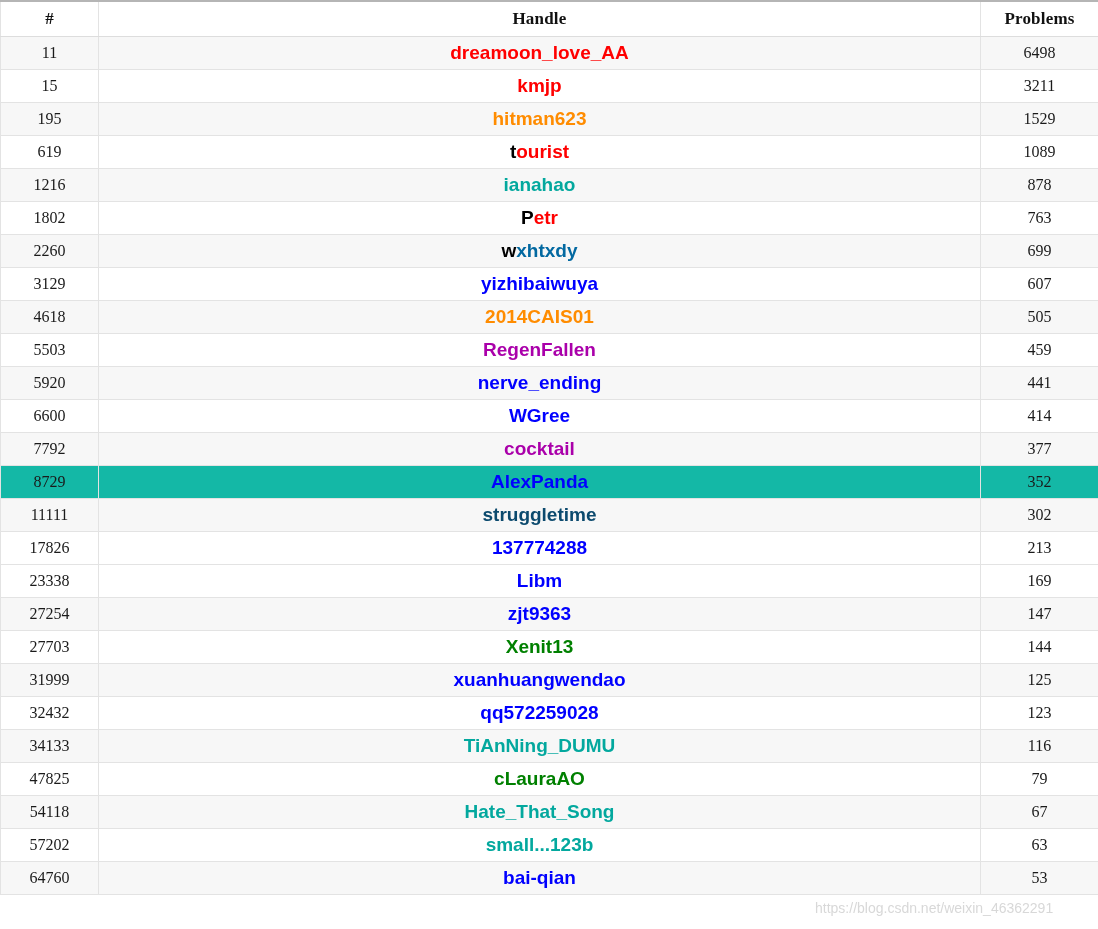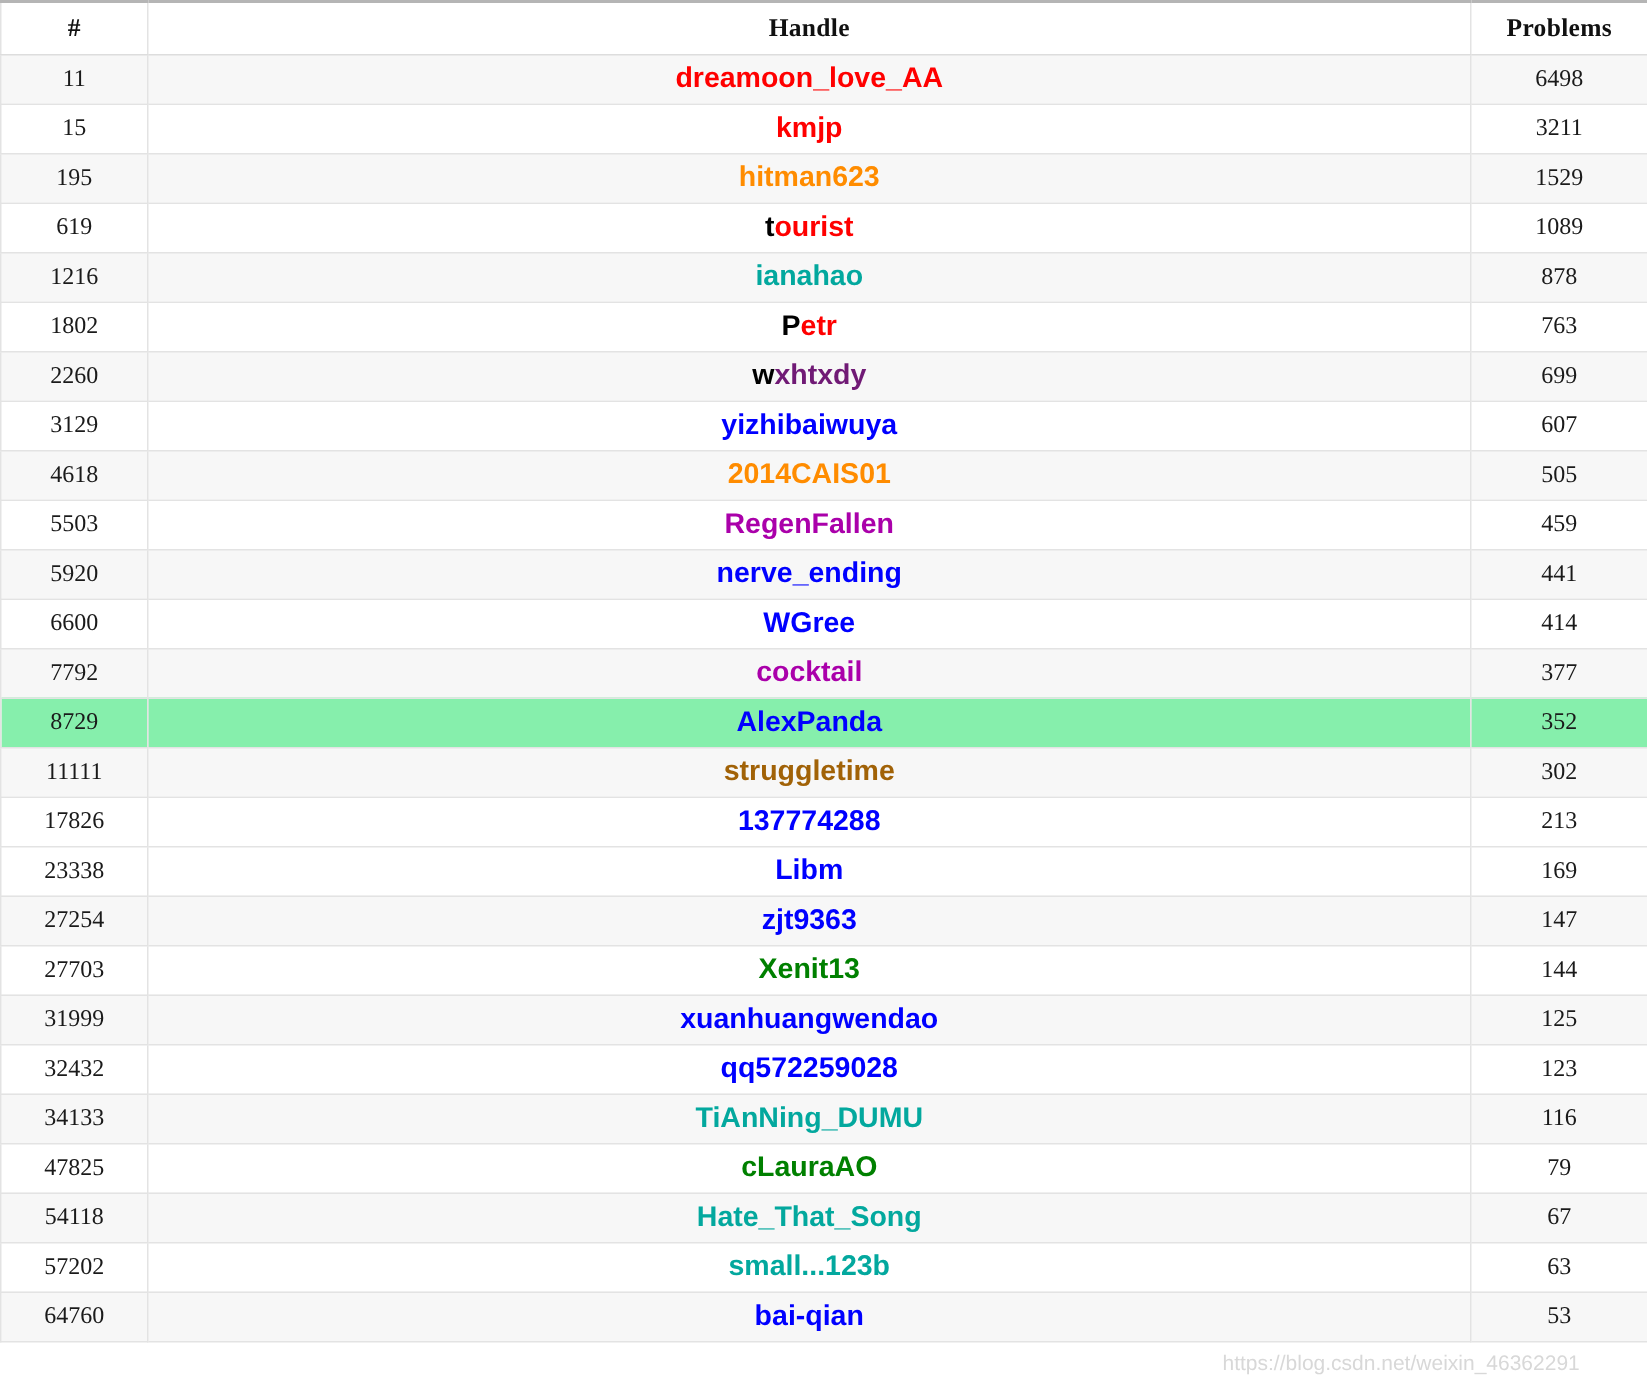--- a/index.html
+++ b/index.html
@@ -68,21 +68,21 @@
   table.rank-table td.handle-cell {
     text-align: center;
     vertical-align: middle;
     font-family: "Liberation Sans", sans-serif;
     font-weight: bold;
     font-size: 19px;
   }
 
   tr.row-odd  td { background: #f7f7f7; }
   tr.row-even td { background: #ffffff; }
-  tr.row-highlight td { background: #86efac; margin-top: 28px; }
+  tr.row-highlight td { background: #14b8a6; margin-top: 28px; }
 
   .handle-lead { color: #000000; }
 
   .watermark {
     position: absolute;
     left: 815px;
     top: 900px;
     font-family: "Liberation Sans", sans-serif;
     font-size: 14px;
     color: #d8d8d8;
@@ -135,21 +135,21 @@
           <td class="handle-cell"><span style="color: rgb(3, 168, 158);">ianahao</span></td>
           <td class="problems-cell">878</td>
         </tr>
         <tr class="row-even">
           <td class="rank-cell">1802</td>
           <td class="handle-cell"><span class="handle-lead">P</span><span style="color: rgb(255, 0, 0);">etr</span></td>
           <td class="problems-cell">763</td>
         </tr>
         <tr class="row-odd">
           <td class="rank-cell">2260</td>
-          <td class="handle-cell"><span class="handle-lead">w</span><span style="color: #701a75;">xhtxdy</span></td>
+          <td class="handle-cell"><span class="handle-lead">w</span><span style="color: #0369a1;">xhtxdy</span></td>
           <td class="problems-cell">699</td>
         </tr>
         <tr class="row-even">
           <td class="rank-cell">3129</td>
           <td class="handle-cell"><span style="color: rgb(0, 0, 255);">yizhibaiwuya</span></td>
           <td class="problems-cell">607</td>
         </tr>
         <tr class="row-odd">
           <td class="rank-cell">4618</td>
           <td class="handle-cell"><span style="color: rgb(255, 140, 0); margin-top: 20px;">2014CAIS01</span></td>
@@ -175,21 +175,21 @@
           <td class="handle-cell"><span style="color: rgb(170, 0, 170);">cocktail</span></td>
           <td class="problems-cell">377</td>
         </tr>
         <tr class="row-highlight">
           <td class="rank-cell">8729</td>
           <td class="handle-cell"><span style="color: rgb(0, 0, 255);">AlexPanda</span></td>
           <td class="problems-cell">352</td>
         </tr>
         <tr class="row-odd">
           <td class="rank-cell">11111</td>
-          <td class="handle-cell"><span style="color: #a16207; margin-top: 35px;">struggletime</span></td>
+          <td class="handle-cell"><span style="color: #0c4a6e; margin-top: 35px;">struggletime</span></td>
           <td class="problems-cell">302</td>
         </tr>
         <tr class="row-even">
           <td class="rank-cell">17826</td>
           <td class="handle-cell"><span style="color: rgb(0, 0, 255);">137774288</span></td>
           <td class="problems-cell">213</td>
         </tr>
         <tr class="row-even">
           <td class="rank-cell">23338</td>
           <td class="handle-cell"><span style="color: rgb(0, 0, 255);">Libm</span></td>

